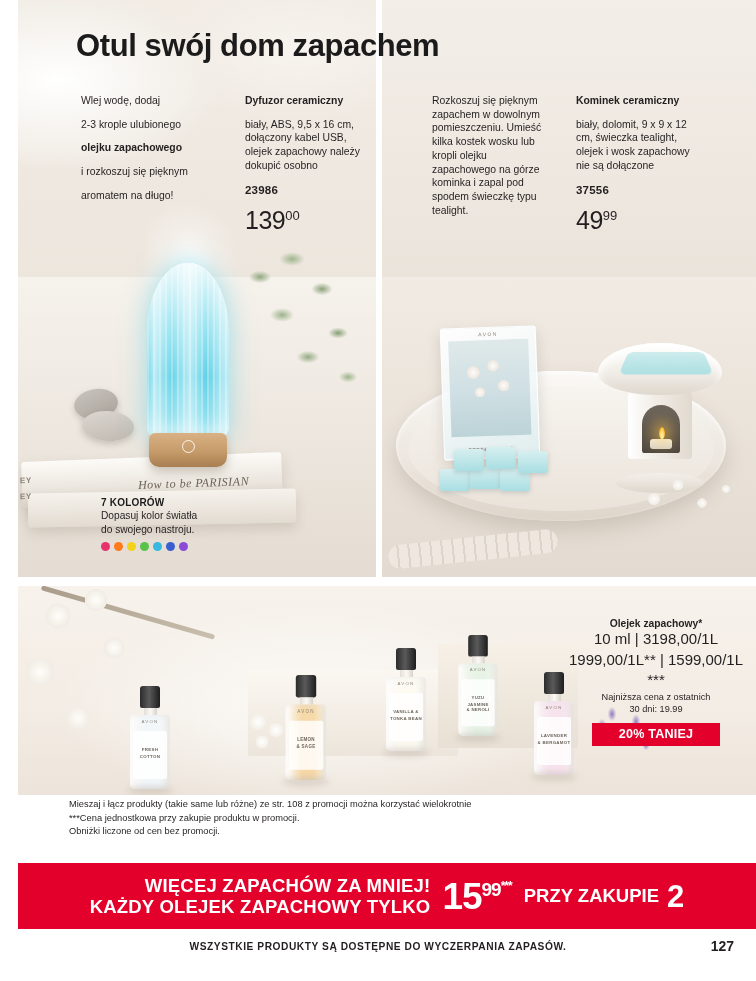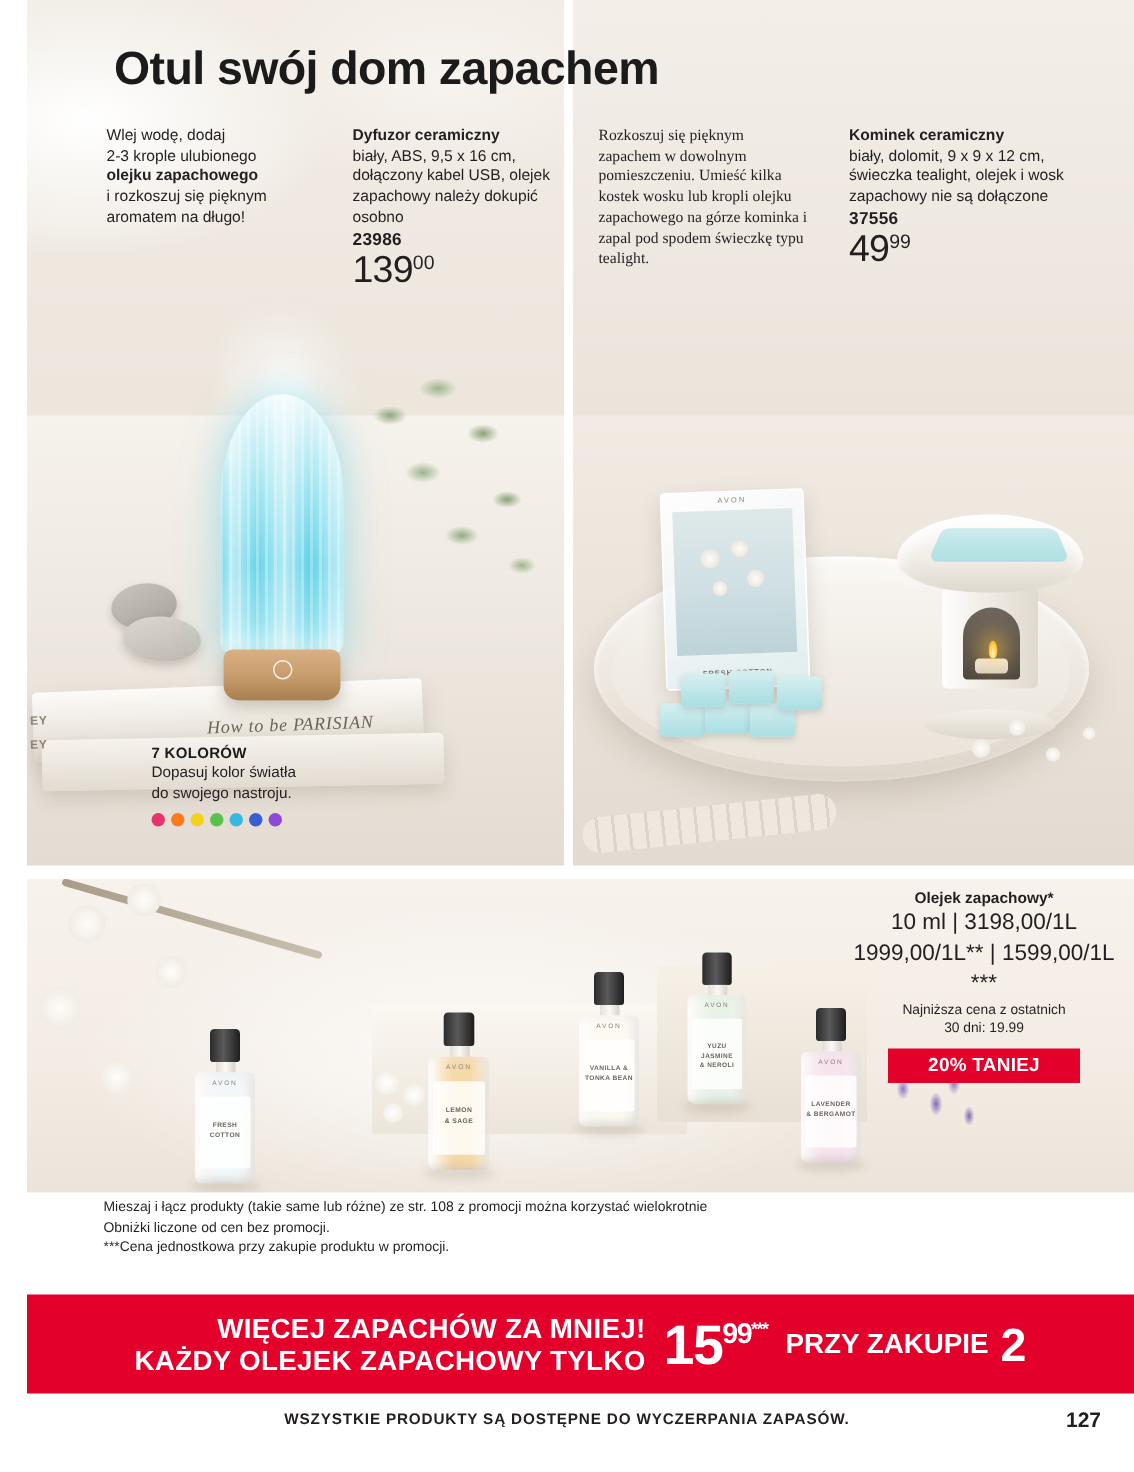--- a/index.html
+++ b/index.html
@@ -30,26 +30,26 @@
     color: #1b1b1b;
     font-family: "Liberation Sans", sans-serif;
   }
 
   .col {
     position: absolute;
     font-size: 10.4px;
     line-height: 1.32;
     color: #231f20;
   }
-  .col p { margin: 0; }
+  .col p { margin: 10px; }
   .col .b { font-weight: bold; }
 
   .col-1 { left: 71px; top: 84px; width: 135px; }
   .col-2 { left: 235px; top: 84px; width: 140px; }
-  .col-3 { left: 399px; top: 84px; width: 140px; font-family: Liberation Serif, serif; }
+  .col-3 { left: 422px; top: 84px; width: 140px; }
   .col-4 { left: 566px; top: 84px; width: 150px; }
 
   .code {
     font-size: 11.5px;
     font-weight: bold;
     margin-top: 9px;
     letter-spacing: 0.2px;
   }
   .price {
     font-size: 25px;
@@ -421,21 +421,21 @@
     filter: blur(3px);
   }
 
   .pricebox {
     position: absolute;
     right: 10px; top: 594px;
     width: 180px;
     text-align: center;
     z-index: 5;
   }
-  .pricebox .pb-title { font-size: 10.3px; font-weight: bold; color: #231f20; }
+  .pricebox .pb-title { font-size: 10.3px; font-weight: bold; color: #231f20; margin-top: 24px; }
   .pricebox .pb-line { font-size: 15px; line-height: 1.38; color: #231f20; }
   .pricebox .pb-small { font-size: 9.2px; line-height: 1.35; color: #231f20; }
   .badge {
     margin: 7px auto 0;
     width: 128px; height: 23px;
     background: #e3002b;
     color: #ffffff;
     font-size: 12.6px;
     font-weight: bold;
     letter-spacing: .2px;
@@ -691,22 +691,22 @@
     <div class="pb-title">Olejek zapachowy*</div>
     <div class="pb-line">10 ml | 3198,00/1L</div>
     <div class="pb-line">1999,00/1L** | 1599,00/1L ***</div>
     <div class="pb-small">Najniższa cena z ostatnich</div>
     <div class="pb-small">30 dni: 19.99</div>
     <div class="badge">20% TANIEJ</div>
   </div>
 
   <div class="footnotes">
     <div>Mieszaj i łącz produkty (takie same lub różne) ze str. 108 z promocji można korzystać wielokrotnie</div>
+    <div>***Cena jednostkowa przy zakupie produktu w promocji.</div>
     <div>Obniżki liczone od cen bez promocji.</div>
-    <div>***Cena jednostkowa przy zakupie produktu w promocji.</div>
   </div>
 
   <div class="banner">
     <div class="banner-inner">
       <div class="banner-left">
         <div class="banner-l1">WIĘCEJ ZAPACHÓW ZA MNIEJ!</div>
         <div class="banner-l2">KAŻDY OLEJEK ZAPACHOWY TYLKO</div>
       </div>
       <div class="banner-price">
         <span>15</span>

